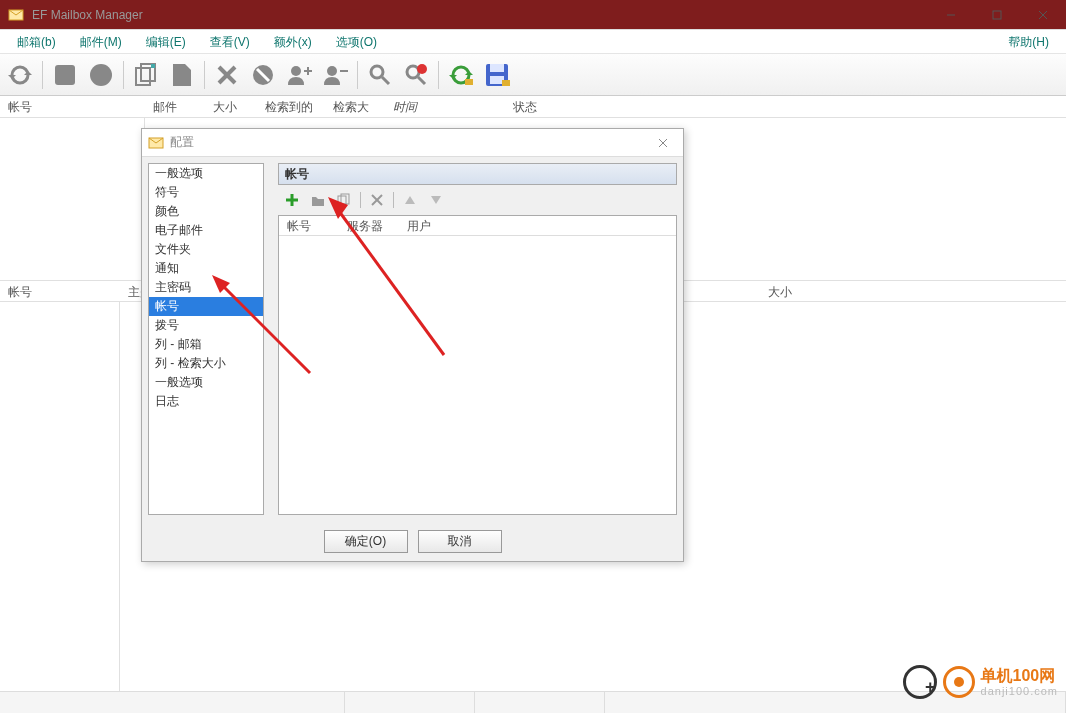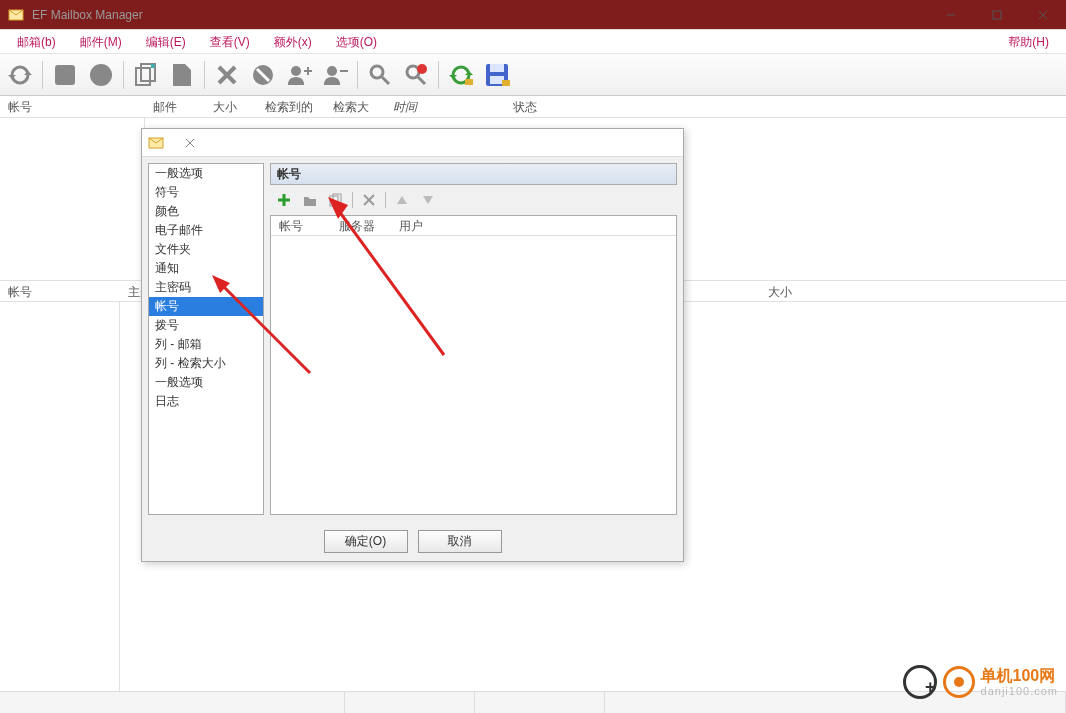--- a/index.html
+++ b/index.html
@@ -6,21 +6,21 @@
 body { background: #fff; width: 1066px; height: 713px; position: relative; overflow: hidden; }
 
 
 .titlebar { height: 30px; display: flex; align-items: center; background: #7f1d1d; border-bottom: 1px solid #ddd; }
 .titlebar .app-icon { width: 16px; height: 16px; margin: 0 8px; }
 .titlebar .title { color: #999; font-size: 12px; flex: 1; }
 .win-controls { display: flex; }
 .win-btn { width: 46px; height: 30px; display: flex; align-items: center; justify-content: center; color: #666; }
 
 
-.menubar { height: 24px; display: flex; align-items: center; background: #fff; padding: 0 5px; color: #be185d; border-bottom: 1px solid #e5e5e5; }
+.menubar { height: 24px; display: flex; align-items: center; background: #fff; padding: 0 5px; color: #0f766e; border-bottom: 1px solid #e5e5e5; }
 .menubar .menu-item { padding: 0 12px; height: 22px; line-height: 22px; }
 .menubar .spacer { flex: 1; }
 
 
 .toolbar { height: 42px; display: flex; align-items: center; background: linear-gradient(#fdfdfd, #f0f0f0); border-bottom: 1px solid #ccc; padding: 0 4px; gap: 4px; }
 .tb-btn { width: 32px; height: 32px; display: flex; align-items: center; justify-content: center; }
 .tb-sep { width: 1px; height: 28px; background: #ccc; margin: 0 2px; }
 
 
 .upper-header { height: 22px; display: flex; background: #fff; border-bottom: 1px solid #e0e0e0; }
@@ -50,21 +50,21 @@
 .statusbar .sb-cell { border-right: 1px solid #ddd; height: 100%; }
 
 .main-stack { display: flex; flex-direction: column; height: calc(713px - 30px - 24px - 42px); }
 
 
 .dialog { position: absolute; left: 141px; top: 128px; width: 543px; height: 434px; background: #f0f0f0; border: 1px solid #aaa; box-shadow: 2px 2px 8px rgba(0,0,0,0.2); display: flex; flex-direction: column; }
 .dlg-title { height: 28px; display: flex; align-items: center; background: #fff; border-bottom: 1px solid #ddd; }
 .dlg-title .app-icon { width: 16px; height: 16px; margin: 0 6px; }
 .dlg-title .t { color: #888; font-size: 12px; flex: 1; }
 .dlg-title .close { width: 40px; height: 28px; display: flex; align-items: center; justify-content: center; color: #888; }
-.dlg-body { flex: 1; display: flex; padding: 6px; gap: 6px; }
+.dlg-body { flex: 1; display: flex; padding: 6px; gap: 14px; }
 .dlg-nav { width: 116px; background: #fff; border: 1px solid #aaa; overflow: auto; }
 .dlg-nav .nav-item { padding: 1px 6px; color: #333; white-space: nowrap; }
 .dlg-nav .nav-item.selected { background: #2a7ee0; color: #fff; }
 .dlg-right { flex: 1; display: flex; flex-direction: column; }
 .dlg-panel-title { height: 22px; background: linear-gradient(#e9eef6, #d6e0ee); border: 1px solid #aaa; display: flex; align-items: center; padding: 0 6px; font-weight: bold; color: #333; }
 .dlg-toolbar { height: 26px; display: flex; align-items: center; gap: 6px; padding: 4px 4px 0 4px; }
 .dlg-tb-btn { width: 20px; height: 20px; display: flex; align-items: center; justify-content: center; }
 .dlg-tb-sep { width: 1px; height: 16px; background: #bbb; }
 .dlg-list { flex: 1; background: #fff; border: 1px solid #aaa; margin-top: 4px; }
 .dlg-list-head { height: 20px; display: flex; border-bottom: 1px solid #ddd; }
@@ -253,20 +253,21 @@
 </div>
 
 <div class="dialog">
   <div class="dlg-title">
     <span class="app-icon">
       <svg width="16" height="16" viewBox="0 0 16 16">
           <rect x="1" y="3" width="14" height="10" fill="#ffe9a8" stroke="#d4a028"></rect>
           <path d="M1 3 L8 8 L15 3" stroke="#d4a028" fill="none"></path>
         </svg>
     </span>
+    <span class="t">配置</span>
     <div class="close">
         <svg width="10" height="10">
           <line x1="1" y1="1" x2="9" y2="9" stroke="#888"></line>
           <line x1="9" y1="1" x2="1" y2="9" stroke="#888"></line>
         </svg>
       </div>
   </div>
   <div class="dlg-body">
     <div class="dlg-nav" id="dlg-nav">
         <div class="nav-item">一般选项</div>

